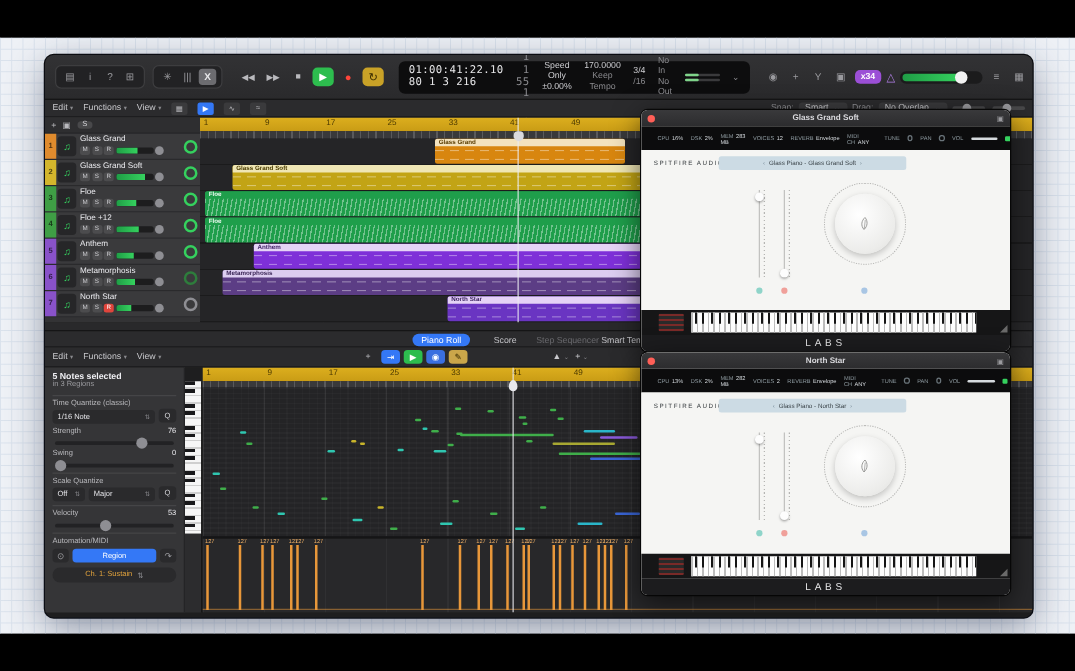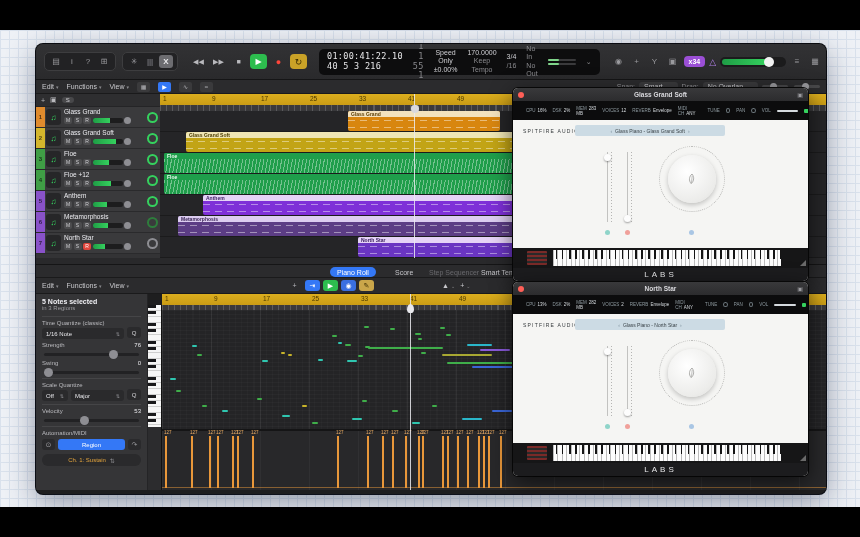--- a/index.html
+++ b/index.html
@@ -249,21 +249,21 @@
           <span class="tbtn">▶▶</span>
           <span class="tbtn">■</span>
           <span class="tbtn play">▶</span>
           <span class="tbtn rec">●</span>
           <span class="tbtn cycle">↻</span>
         </div>
 
         <div class="lcd">
           <div class="col">
             <span class="big">01:00:41:22.10</span>
-            <span class="big">40 5 3 216</span>
+            <span class="big">80 1 3 216</span>
           </div>
           <div class="col r">
             <span class="big dim">1 1 1  1</span>
             <span class="big dim">55 1 1  1</span>
           </div>
           <div class="col c">
             <span class="sm">Speed Only</span>
             <span class="sm">±0.00%</span>
           </div>
           <div class="col c">

